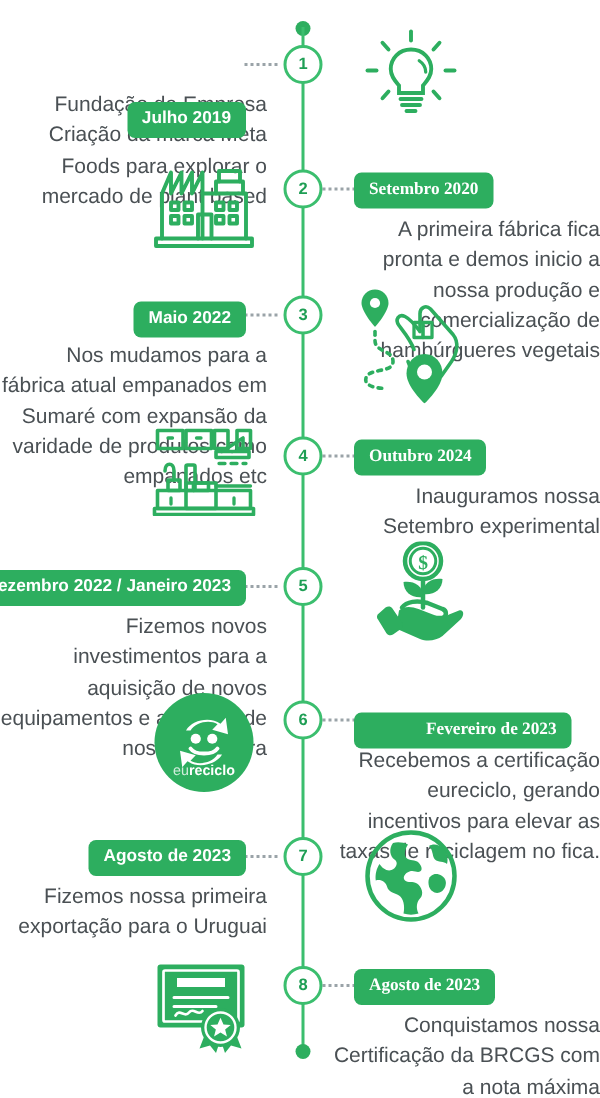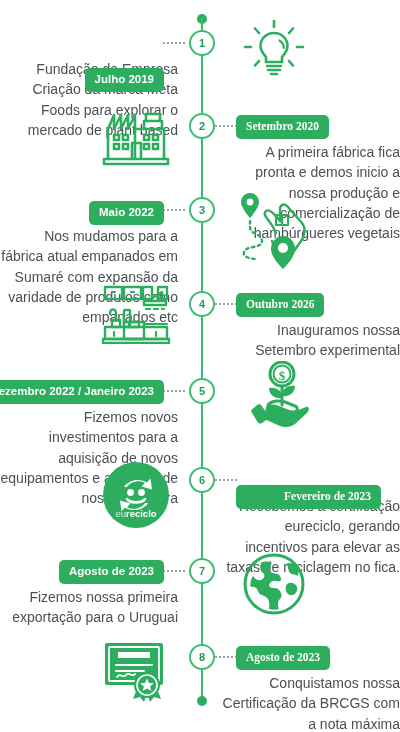--- a/index.html
+++ b/index.html
@@ -167,21 +167,21 @@
         <path d="M46 26 L46 36"></path>
         <path d="M47 47 C40 47 35 53 35 60 C35 69 47 80 47 80 C47 80 59 69 59 60 C59 53 54 47 47 47 Z" fill="#2DAE5F" stroke="none"></path>
         <circle cx="47" cy="59" r="5" fill="#ffffff" stroke="none"></circle>
       </svg>
     </div>
   </div>
 
   <div class="row" style="top:291px;">
     <div class="node" style="top:0;">4</div>
     <div class="connector right"></div>
-    <div class="badge right" style="top:2px;">Outubro 2026</div>
+    <div class="badge right" style="top:2px;">Outubro 2024</div>
     <div class="desc right">Inauguramos nossa Setembro experimental</div>
     <div class="icon-slot left" style="top:-22px;">
       <svg width="72" height="62" viewBox="0 0 72 62" fill="none" stroke="#2DAE5F" stroke-width="2.4" stroke-linejoin="round" stroke-linecap="round">
         <rect x="5" y="5" width="17" height="12"></rect>
         <path d="M12 10 L15 10" stroke-width="2.2"></path>
         <rect x="24" y="5" width="17" height="12"></rect>
         <path d="M31 10 L34 10" stroke-width="2.2"></path>
         <rect x="43" y="5" width="9" height="12"></rect>
         <rect x="58" y="5" width="9" height="12"></rect>
         <path d="M48 19 L62 10 L62 19 Z M44 19 L66 19 L66 23 L44 23 Z"></path>
@@ -215,21 +215,21 @@
         <path d="M30 44 C33 40 40 39 47 41 L57 45 C60 46 60 50 57 51 L45 51" fill="none" stroke="#2DAE5F" stroke-width="3" stroke-linecap="round" stroke-linejoin="round"></path>
         <path d="M28 46 C31 43 36 43 41 45 L54 50 C58 51.5 60 49 63 48 L68 46 C71 45 72 49 69 52 L57 63 C53 66 47 67 42 65 L26 58 Z" fill="#2DAE5F"></path>
         <path d="M14 52 C13 51 13 49 14.5 48 L19 44 C20.5 43 22.5 43 23.5 44.5 L30 54 C31 55.5 30.5 57.5 29 58.5 L24 62 C22.5 63 20.5 62.5 19.5 61 Z" fill="#2DAE5F"></path>
       </svg>
     </div>
   </div>
 
   <div class="row" style="top:467px;">
     <div class="node" style="top:0;">6</div>
     <div class="connector right"></div>
-    <div class="badge right" style="top:18px;padding-left:48px;">Fevereiro de 2023</div>
+    <div class="badge right" style="top:8px;padding-left:48px;">Fevereiro de 2023</div>
     <div class="desc right">Recebemos a certificação eureciclo, gerando incentivos para elevar as taxas de reciclagem no fica.</div>
     <div class="icon-slot left" style="top:-16px;align-items:center;">
       <svg width="68" height="68" viewBox="0 0 68 68">
         <circle cx="34" cy="34" r="33" fill="#2DAE5F"></circle>
         <path d="M22 26 C26 19 38 16.5 45 21.5 L48.5 17.5 L50 28.5 L39.5 25.5 L43 21.8 C37.5 18.5 28.5 20.5 25 26 Z" fill="#ffffff"></path>
         <path d="M46 42 C42 49 30 51.5 23 46.5 L19.5 50.5 L18 39.5 L28.5 42.5 L25 46.2 C30.5 49.5 39.5 47.5 43 42 Z" fill="#ffffff"></path>
         <circle cx="28.5" cy="31.5" r="3.4" fill="#ffffff"></circle>
         <circle cx="39.5" cy="31.5" r="3.4" fill="#ffffff"></circle>
         <path d="M25 38 C28 42.5 40 42.5 43 38" fill="none" stroke="#ffffff" stroke-width="2.6" stroke-linecap="round"></path>
         <text x="34" y="55.5" font-family="'Liberation Sans', sans-serif" font-size="9.5" fill="#ffffff" text-anchor="middle"><tspan opacity="0.78">eu</tspan><tspan font-weight="bold">reciclo</tspan></text>

